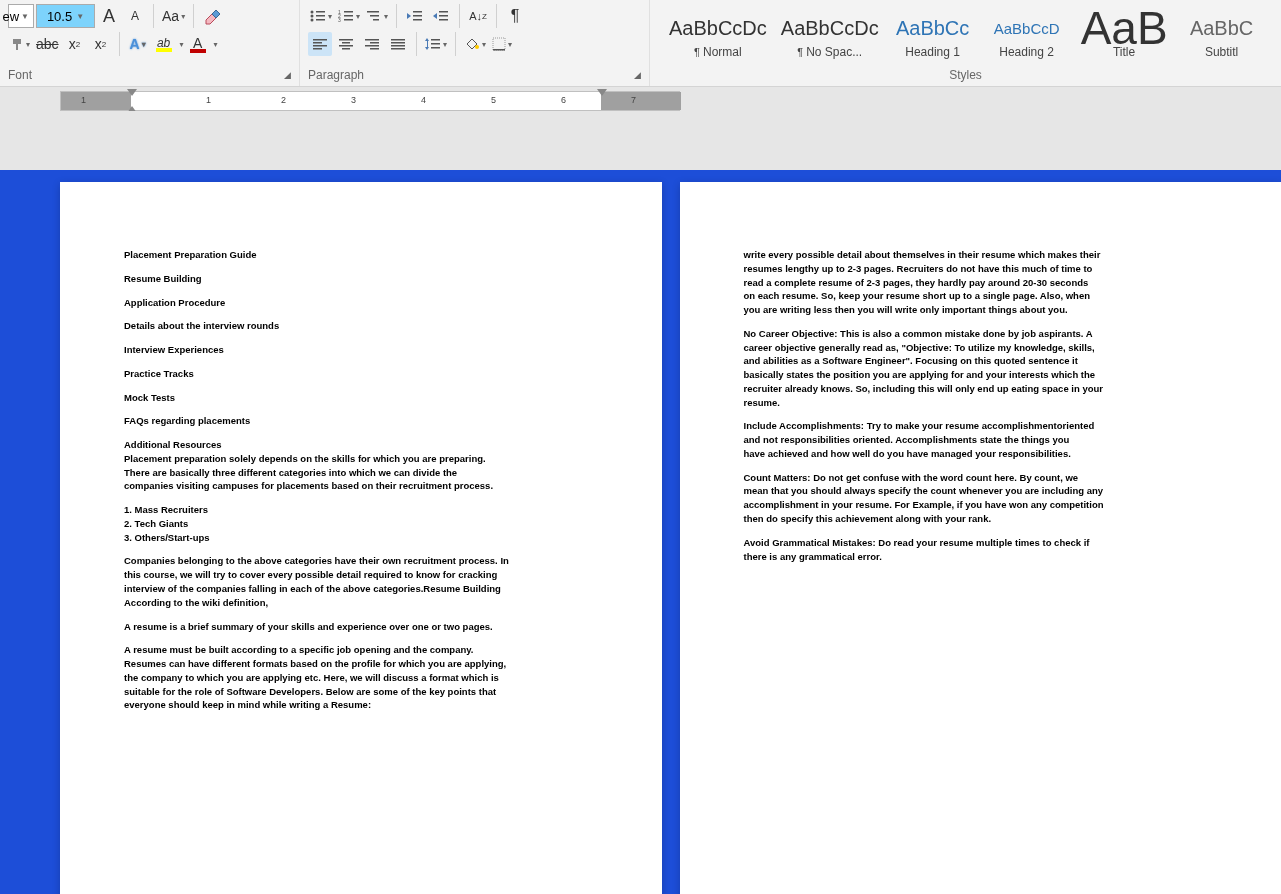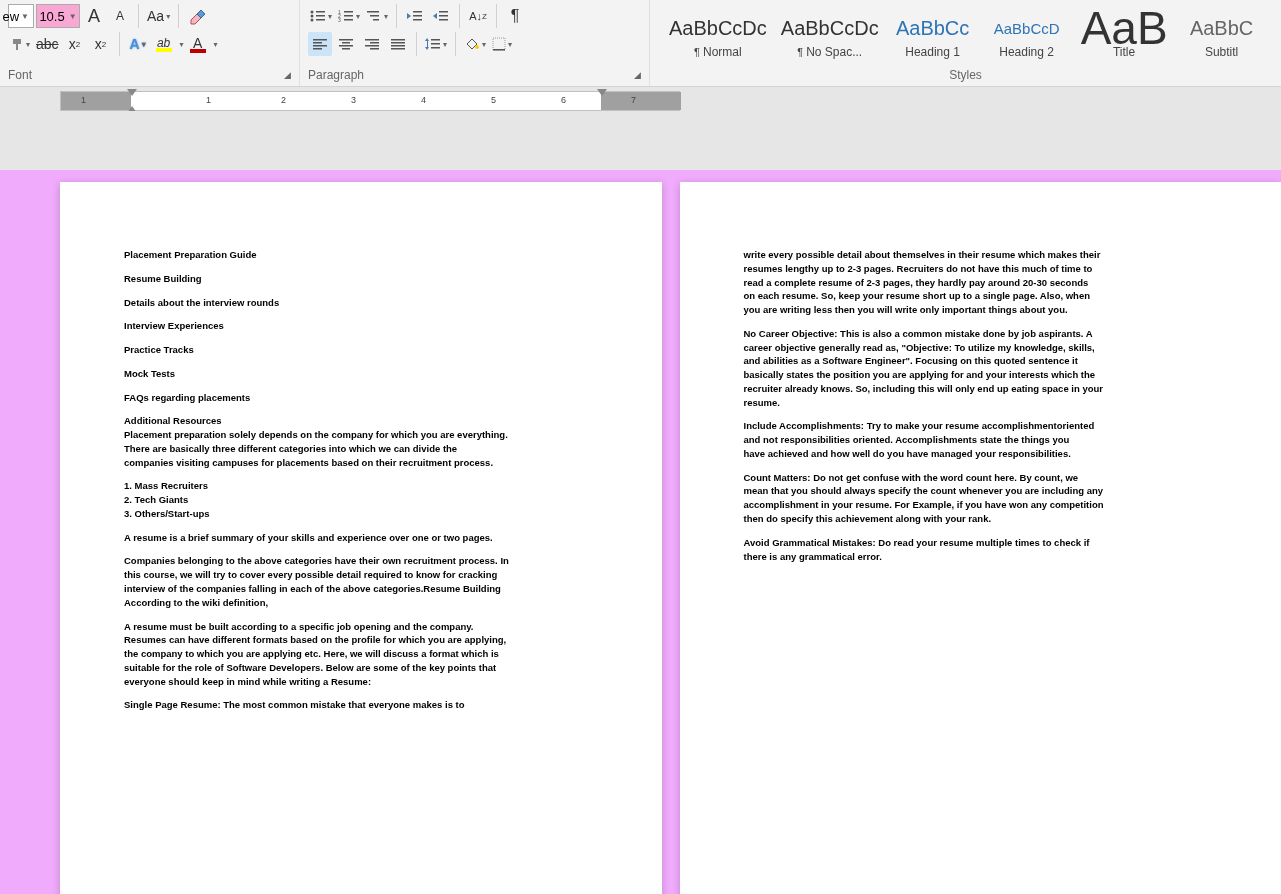--- a/index.html
+++ b/index.html
@@ -6,36 +6,36 @@
 body{background:#e6e6e6;overflow:hidden}
 .ribbon{background:#f3f3f3;border-bottom:1px solid #d4d4d4}
 .ribbon-row{display:flex;align-items:stretch}
 .ribbon-group{padding:4px 8px 2px;border-right:1px solid #e0e0e0;display:flex;flex-direction:column}
 .ribbon-group-content{display:flex;flex-direction:column;gap:4px;flex:1}
 .ribbon-group-label{font-size:12px;color:#666;text-align:center;padding:2px 0;display:flex;align-items:center;justify-content:center;gap:12px}
 .launcher{font-size:9px;color:#666;cursor:pointer;margin-left:auto}
 .btn-row{display:flex;align-items:flex-start;gap:2px}
 .rbtn{min-width:24px;height:24px;display:inline-flex;align-items:center;justify-content:center;cursor:pointer;border-radius:2px;font-size:14px;color:#333;padding:0 2px}
 .drop{font-size:8px;color:#666;margin-left:2px}
-.font-size-box{width:44px;height:24px;border:1px solid #ababab;background:#f9a8d4;display:inline-flex;align-items:center;justify-content:center;font-size:13px}
+.font-size-box{width:59px;height:24px;border:1px solid #ababab;background:#7dd3fc;display:inline-flex;align-items:center;justify-content:center;font-size:13px}
 .font-name-box{width:26px;height:24px;border:1px solid #ababab;background:#fff;display:inline-flex;align-items:center;justify-content:flex-end;font-size:13px;padding:0 4px}
 .styles-gallery{display:flex;gap:8px;padding:2px 8px}
 .style-item{display:flex;flex-direction:column;align-items:center;min-width:86px;cursor:pointer;padding:4px 2px;border:1px solid transparent}
 .style-preview{font-size:20px;color:#333;height:34px;display:flex;align-items:center}
 .style-preview.blue{color:#2e74b5}
 .style-preview.big{font-size:46px}
 .style-name{font-size:12px;color:#444;white-space:nowrap}
 .pilcrow{font-size:11px;margin-right:3px}
 .ruler-area{background:#e6e6e6;padding:4px 0 0 60px}
 .ruler{height:20px;background:#fff;width:620px;position:relative;border:1px solid #c0c0c0;font-size:9px;color:#444}
 .ruler-dark{position:absolute;top:0;height:100%;background:#a0a0a0}
 .ruler-tick{position:absolute;top:3px;font-size:9px}
 .ruler-marker{position:absolute;top:-3px;width:0;height:0;border-left:5px solid transparent;border-right:5px solid transparent;border-top:7px solid #888}
 .ruler-marker2{position:absolute;bottom:-3px;width:0;height:0;border-left:5px solid transparent;border-right:5px solid transparent;border-bottom:7px solid #888}
-.workspace{position:absolute;top:170px;left:0;right:0;bottom:0;background:#f0abfc;overflow:auto;padding:12px 0 0 60px}
+.workspace{position:absolute;top:170px;left:0;right:0;bottom:0;background:#1d4ed8;overflow:auto;padding:12px 0 0 60px}
 .pages{display:flex;gap:18px}
 .page{background:#fff;width:610px;min-height:800px;box-shadow:0 2px 8px rgba(0,0,0,.2);padding:66px 64px;font-family:"Courier New",monospace;font-size:9.5px;line-height:1.45;color:#000;font-weight:bold}
 .page p{margin-bottom:10px;white-space:pre-wrap}
 .sep{height:24px;width:1px;background:#d0d0d0;margin:0 4px;align-self:center}
 svg{display:block}
 .align-active{background:#cce4f7}
 .highlight-bar{height:4px;background:#ffff00;width:16px;margin-top:-2px}
 .fontcolor-bar{height:4px;background:#c00000;width:16px;margin-top:-2px}
 </style>
 </head>
@@ -282,43 +282,43 @@
   <div class="ruler-marker2" style="left:66px"></div>
   <div class="ruler-marker" style="left:536px"></div>
  </div>
 </div>
 
 <div class="workspace">
  <div class="pages">
   <div class="page" id="p1">
         <p>Placement Preparation Guide</p>
         <p>Resume Building</p>
+        <p>Application Procedure</p>
         <p>Details about the interview rounds</p>
         <p>Interview Experiences</p>
         <p>Practice Tracks</p>
         <p>Mock Tests</p>
         <p>FAQs regarding placements</p>
         <p>Additional Resources
-Placement preparation solely depends on the company for which you are everything.
+Placement preparation solely depends on the skills for which you are preparing.
 There are basically three different categories into which we can divide the
 companies visiting campuses for placements based on their recruitment process.</p>
         <p>1. Mass Recruiters
 2. Tech Giants
 3. Others/Start-ups</p>
-        <p>A resume is a brief summary of your skills and experience over one or two pages.</p>
         <p>Companies belonging to the above categories have their own recruitment process. In
 this course, we will try to cover every possible detail required to know for cracking
 interview of the companies falling in each of the above categories.Resume Building
 According to the wiki definition,</p>
+        <p>A resume is a brief summary of your skills and experience over one or two pages.</p>
         <p>A resume must be built according to a specific job opening and the company.
 Resumes can have different formats based on the profile for which you are applying,
 the company to which you are applying etc. Here, we will discuss a format which is
 suitable for the role of Software Developers. Below are some of the key points that
 everyone should keep in mind while writing a Resume:</p>
-        <p>Single Page Resume: The most common mistake that everyone makes is to</p>
       </div>
   <div class="page" id="p2">
         <p>write every possible detail about themselves in their resume which makes their
 resumes lengthy up to 2-3 pages. Recruiters do not have this much of time to
 read a complete resume of 2-3 pages, they hardly pay around 20-30 seconds
 on each resume. So, keep your resume short up to a single page. Also, when
 you are writing less then you will write only important things about you.</p>
         <p>No Career Objective: This is also a common mistake done by job aspirants. A
 career objective generally read as, "Objective: To utilize my knowledge, skills,
 and abilities as a Software Engineer". Focusing on this quoted sentence it

